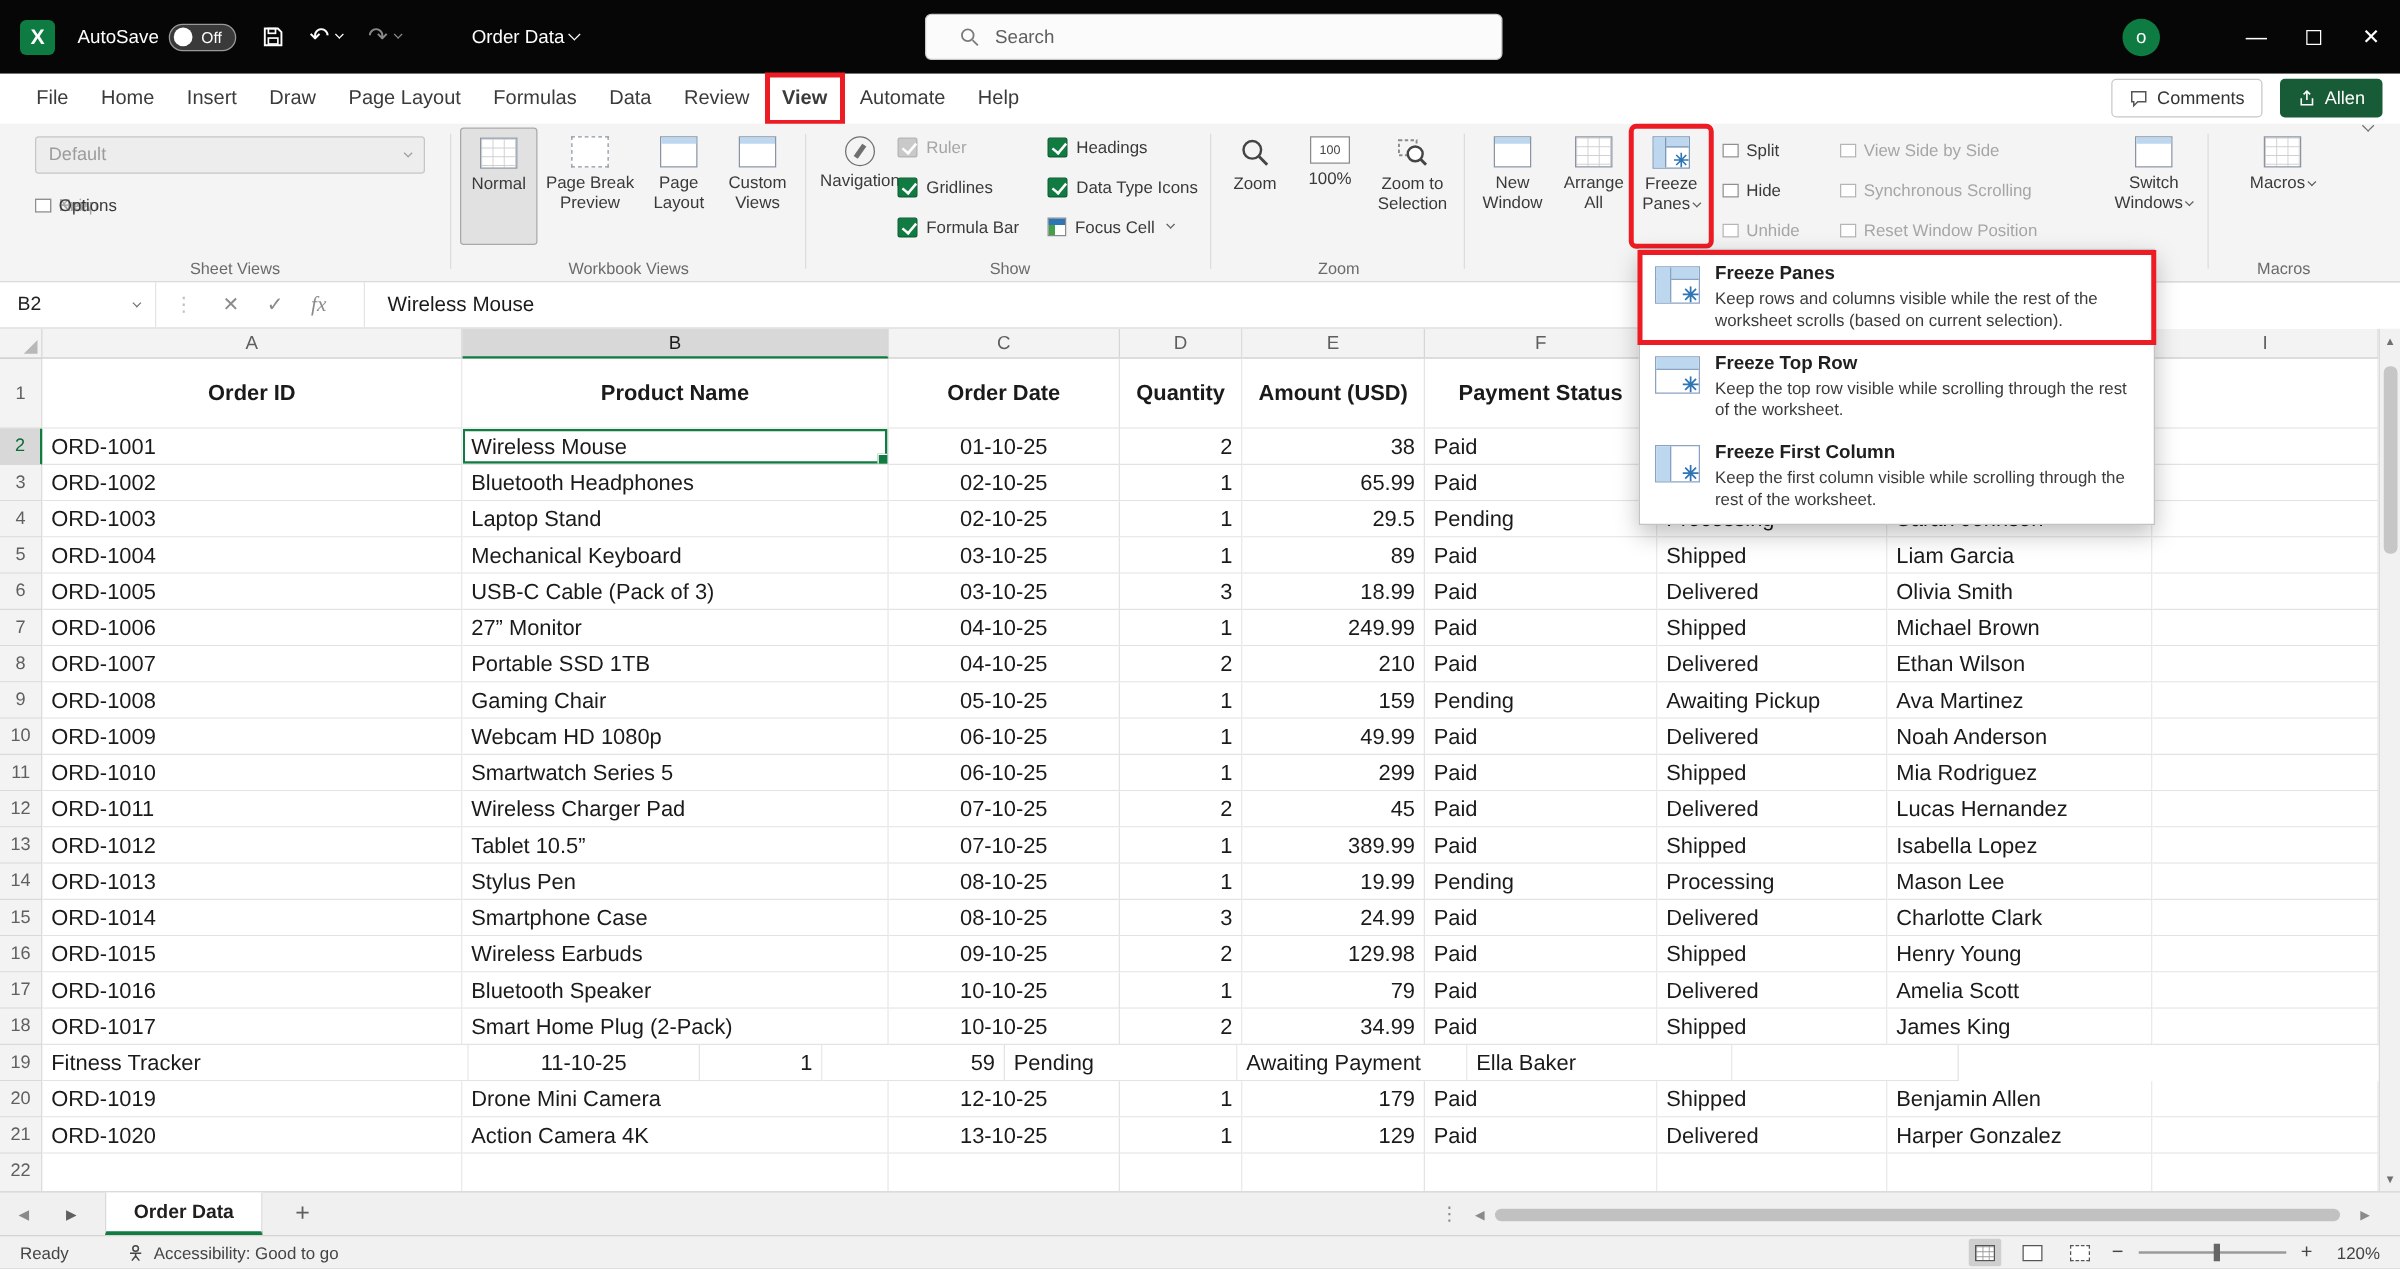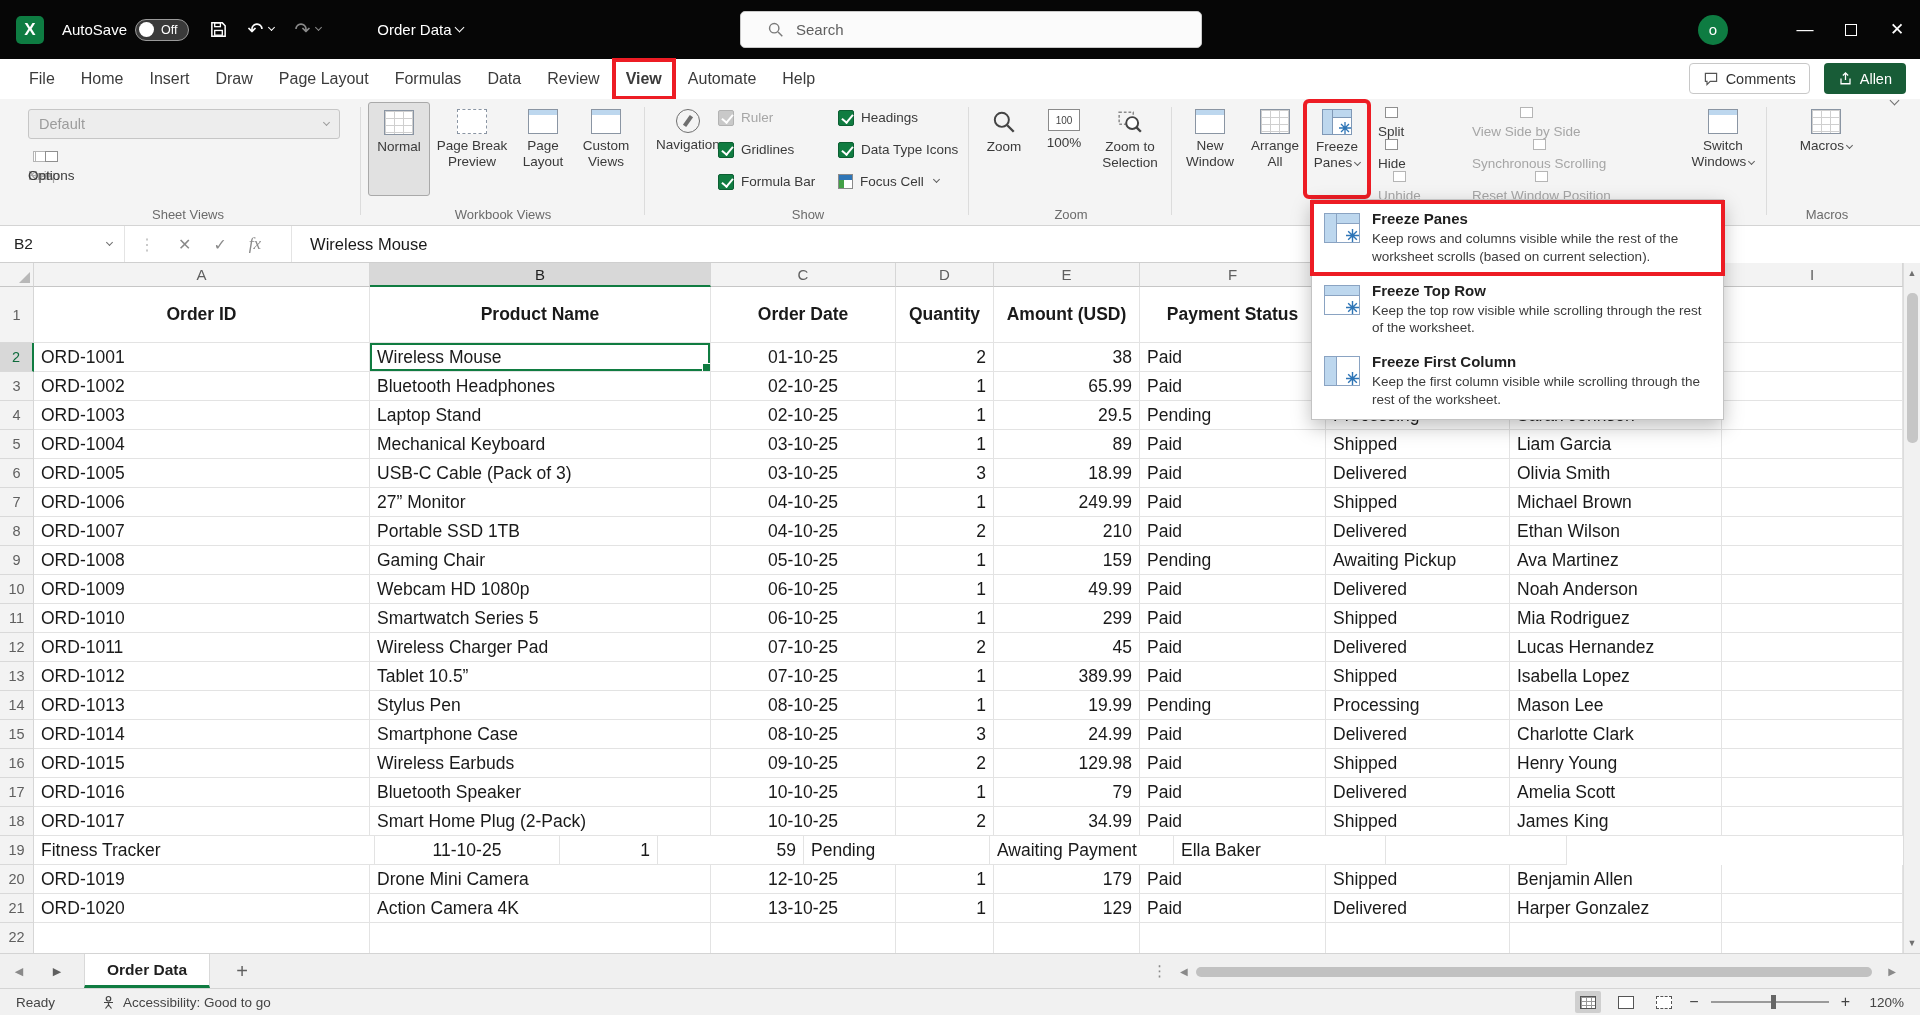--- a/index.html
+++ b/index.html
@@ -36,21 +36,21 @@
   #share-btn { display:flex; align-items:center; gap:7px; height:31px; padding:0 14px; border-radius:4px; background:#185C37; color:#fff; font-size:14.5px; }
 
   
   #ribbon { position:absolute; left:0; top:99px; width:1920px; height:127px; background:#f4f4f4; border-bottom:1px solid #d4d4d4; }
   .rgroup { position:absolute; top:0; height:127px; }
   .rgroup-label { position:absolute; bottom:4px; left:0; width:100%; text-align:center; font-size:13px; color:#6b6b6b; white-space:nowrap; }
   .rsep { position:absolute; top:8px; width:1px; height:108px; background:#dcdcdc; }
   .bigbtn { position:absolute; top:3px; height:94px; display:flex; flex-direction:column; align-items:center; padding-top:7px; gap:4px; border-radius:3px; cursor:pointer; }
   .bigbtn .blabel { font-size:13.5px; color:#3a3a3a; line-height:1.18; text-align:center; }
   .bigbtn.selected { background:#e1e1e1; border:1px solid #a9a9a9; }
-  .smallbtn { position:absolute; display:flex; align-items:center; gap:6px; font-size:13.5px; color:#3a3a3a; white-space:nowrap; cursor:pointer; height:26px;flex-direction:column; }
+  .smallbtn { position:absolute; display:flex; align-items:center; gap:6px; font-size:13.5px; color:#3a3a3a; white-space:nowrap; cursor:pointer; height:26px; }
   .smallbtn.disabled, .bigbtn.disabled .blabel, .disabled { color:#a6a6a6; }
   .mi { width:13px; height:11px; border:1.3px solid #8f8f8f; display:inline-block; flex:none; background:#fff; }
   .mi.gray { border-color:#b5b5b5; }
   .wic { width:30px; height:25px; border:1.4px solid #8a95a3; background:#fff; position:relative; flex:none; }
   .wic.band::before { content:""; position:absolute; left:0; top:0; right:0; height:5px; background:#BDD7EE; }
   .wic.grid { background-image:linear-gradient(#cfcfcf 1px, transparent 1px), linear-gradient(90deg,#cfcfcf 1px, transparent 1px); background-size:9px 7px; }
   .wic.dashed { border-style:dashed; }
   .icon-freeze { width:30px; height:26px; border:1px solid #7f98b6; background:#fff; position:relative; flex:none; }
   .icon-freeze::before { content:""; position:absolute; left:0; top:0; right:0; height:7px; background:#BDD7EE; border-bottom:1px solid #7f98b6; }
   .icon-freeze::after { content:""; position:absolute; left:0; top:0; bottom:0; width:9px; background:#BDD7EE; border-right:1px solid #7f98b6; }
@@ -377,21 +377,21 @@
           <span>Unhide</span>
         </div>
       <div class="smallbtn disabled" style="left:296px; top:8px;">
           <span class="mi gray"></span>
           <span>View Side by Side</span>
         </div>
       <div class="smallbtn disabled" style="left:296px; top:40px;">
           <span class="mi gray"></span>
           <span>Synchronous Scrolling</span>
         </div>
-      <div class="smallbtn disabled" style="left:296px; top:72px;text-decoration:underline;">
+      <div class="smallbtn disabled" style="left:296px; top:72px;">
           <span class="mi gray"></span>
           <span>Reset Window Position</span>
         </div>
       <div class="bigbtn" style="left:514px; width:66px;">
         <span class="wic band"></span>
         <span class="blabel"><span>Switch Windows</span><span class="cv small" style="color:#5f5f5f;"></span></span>
       </div>
       <div class="rgroup-label"></div>
     </div>
     <div class="rsep" style="left:1766px;"></div>

